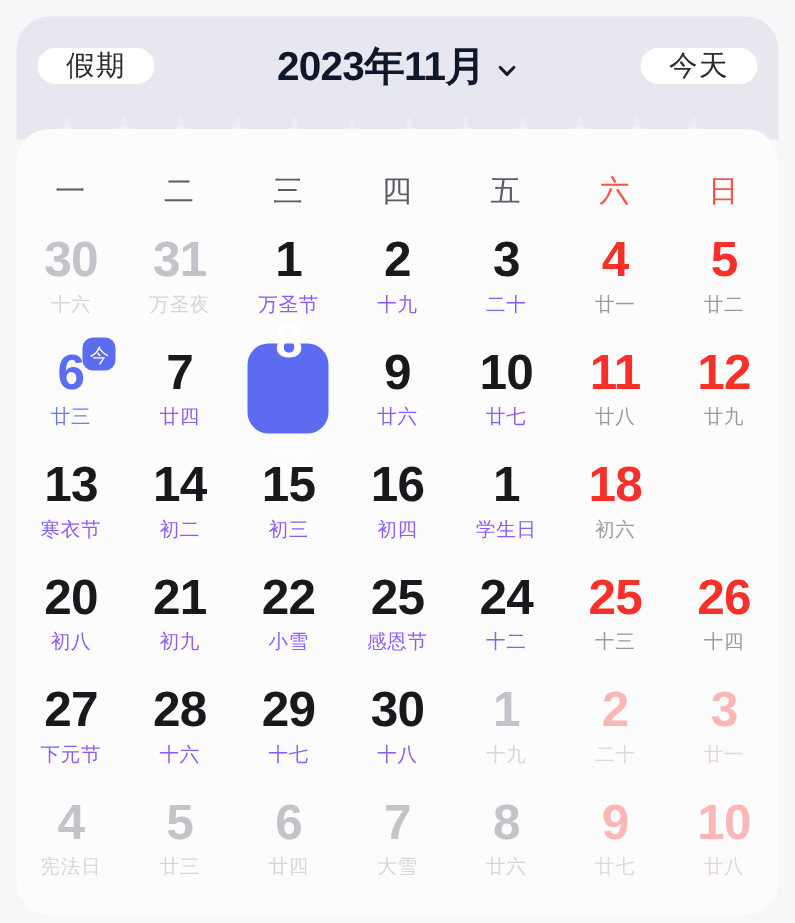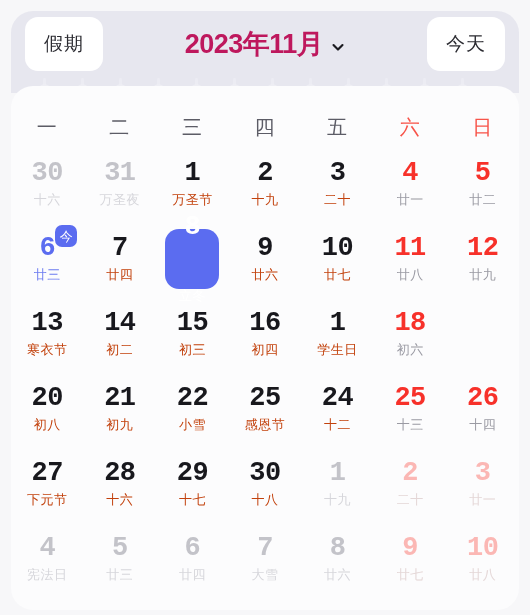--- a/index.html
+++ b/index.html
@@ -42,42 +42,42 @@
     display: flex;
     align-items: center;
     justify-content: space-between;
     padding: 0 14px;
     box-sizing: border-box;
   }
   .pill-btn {
     background: #ffffff;
     border: none;
     border-radius: 13px;
-    height: 54px;
+    height: 24px;
     min-width: 78px;
     padding: 0 0;
     font-size: 19px;
     color: #2b2b31;
     font-family: "Liberation Sans", "DejaVu Sans", sans-serif;
     cursor: pointer;
     letter-spacing: 1px;
     display: flex;
     align-items: center;
     justify-content: center;
   }
   .title-wrap {
     display: flex;
     align-items: center;
     gap: 8px;
     cursor: pointer;
   }
   .title-text {
     font-size: 27px;
     font-weight: bold;
-    color: #be185d;
+    color: #0f172a;
     letter-spacing: -0.5px;
     white-space: nowrap;
   }
   .chevron {
     display: inline-block;
     width: 14px;
     height: 14px;
     position: relative;
     top: 3px;
   }
@@ -167,30 +167,29 @@
     width: 54px;
     height: 60px;
     border-radius: 14px;
     display: flex;
     flex-direction: column;
     align-items: center;
     justify-content: center;
     box-sizing: border-box;
   }
   .dnum {
-    font-size: 27px;
+    font-size: 33px;
     font-weight: bold;
     line-height: 1.05;
     color: #18181d;
     letter-spacing: -0.5px;
-    font-family: Liberation Mono, monospace;
   }
   .dsub {
     font-size: 13px;
-    color: #c2410c;
+    color: #8b5cf6;
     margin-top: 4px;
     letter-spacing: 0.5px;
     white-space: nowrap;
   }
 
   
   .day.other .dnum { color: #c3c3c9; }
   .day.other .dsub { color: #d6d6db; }
   .day.weekend .dnum { color: #f7312a; }
   .day.weekend .dsub { color: #9a9aa3; }

